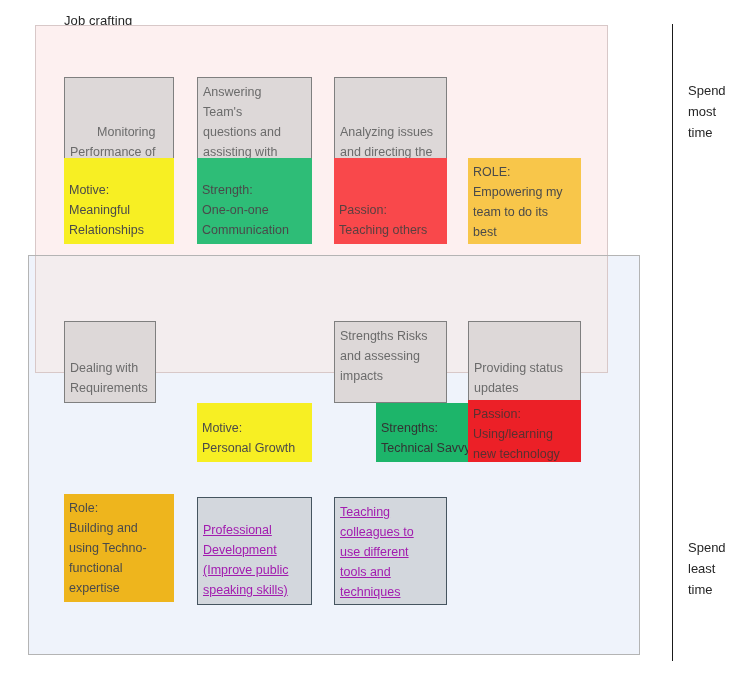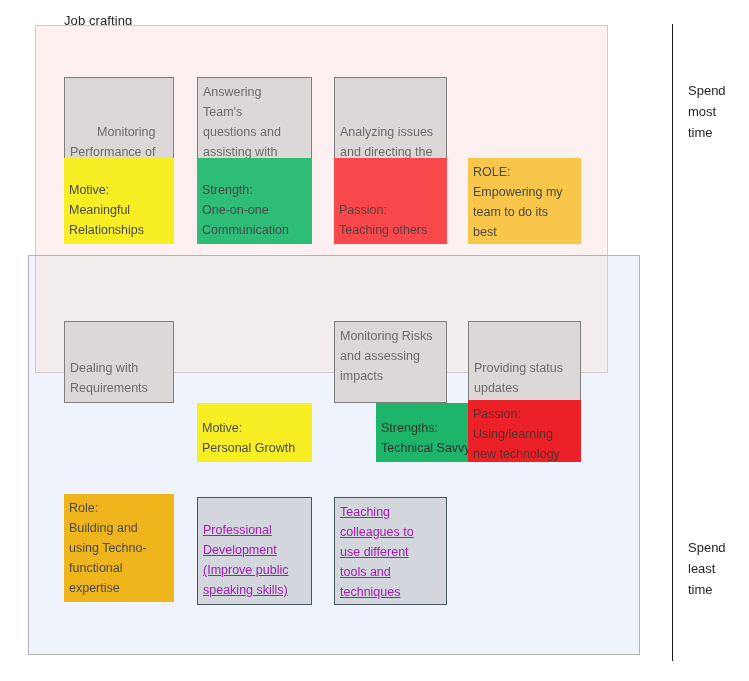--- a/index.html
+++ b/index.html
@@ -185,25 +185,25 @@
 Communication</div>
 
   <div class="card card-red align-bottom" style="left:334px; top:158px; width:113px; height:86px;">Passion:
 Teaching others</div>
 
   <div class="card card-orange align-top" style="left:468px; top:158px; width:113px; height:86px;">ROLE:
 Empowering my
 team to do its
 best</div>
 
-  <div class="card card-task align-bottom" style="left:64px; top:280px; width:110px; height:82px;">Dealing with
+  <div class="card card-task align-bottom" style="left:64px; top:280px; width:92px; height:82px;">Dealing with
 Requirements</div>
 
 
-  <div class="card card-task align-top" style="left:334px; top:280px; width:113px; height:82px;">Monitoring Risks
+  <div class="card card-task align-top" style="left:334px; top:280px; width:113px; height:82px;">Strengths Risks
 and assessing
 impacts</div>
 
   <div class="card card-task align-bottom" style="left:468px; top:280px; width:113px; height:82px;">Providing status
 updates</div>
 
   <div class="card card-yellow align-bottom" style="left:197px; top:403px; width:115px; height:59px;">Motive:
 Personal Growth</div>
 
   <div class="card card-green-2 align-bottom" style="left:334px; top:403px; width:113px; height:59px;margin-left:42px;">Strengths:

